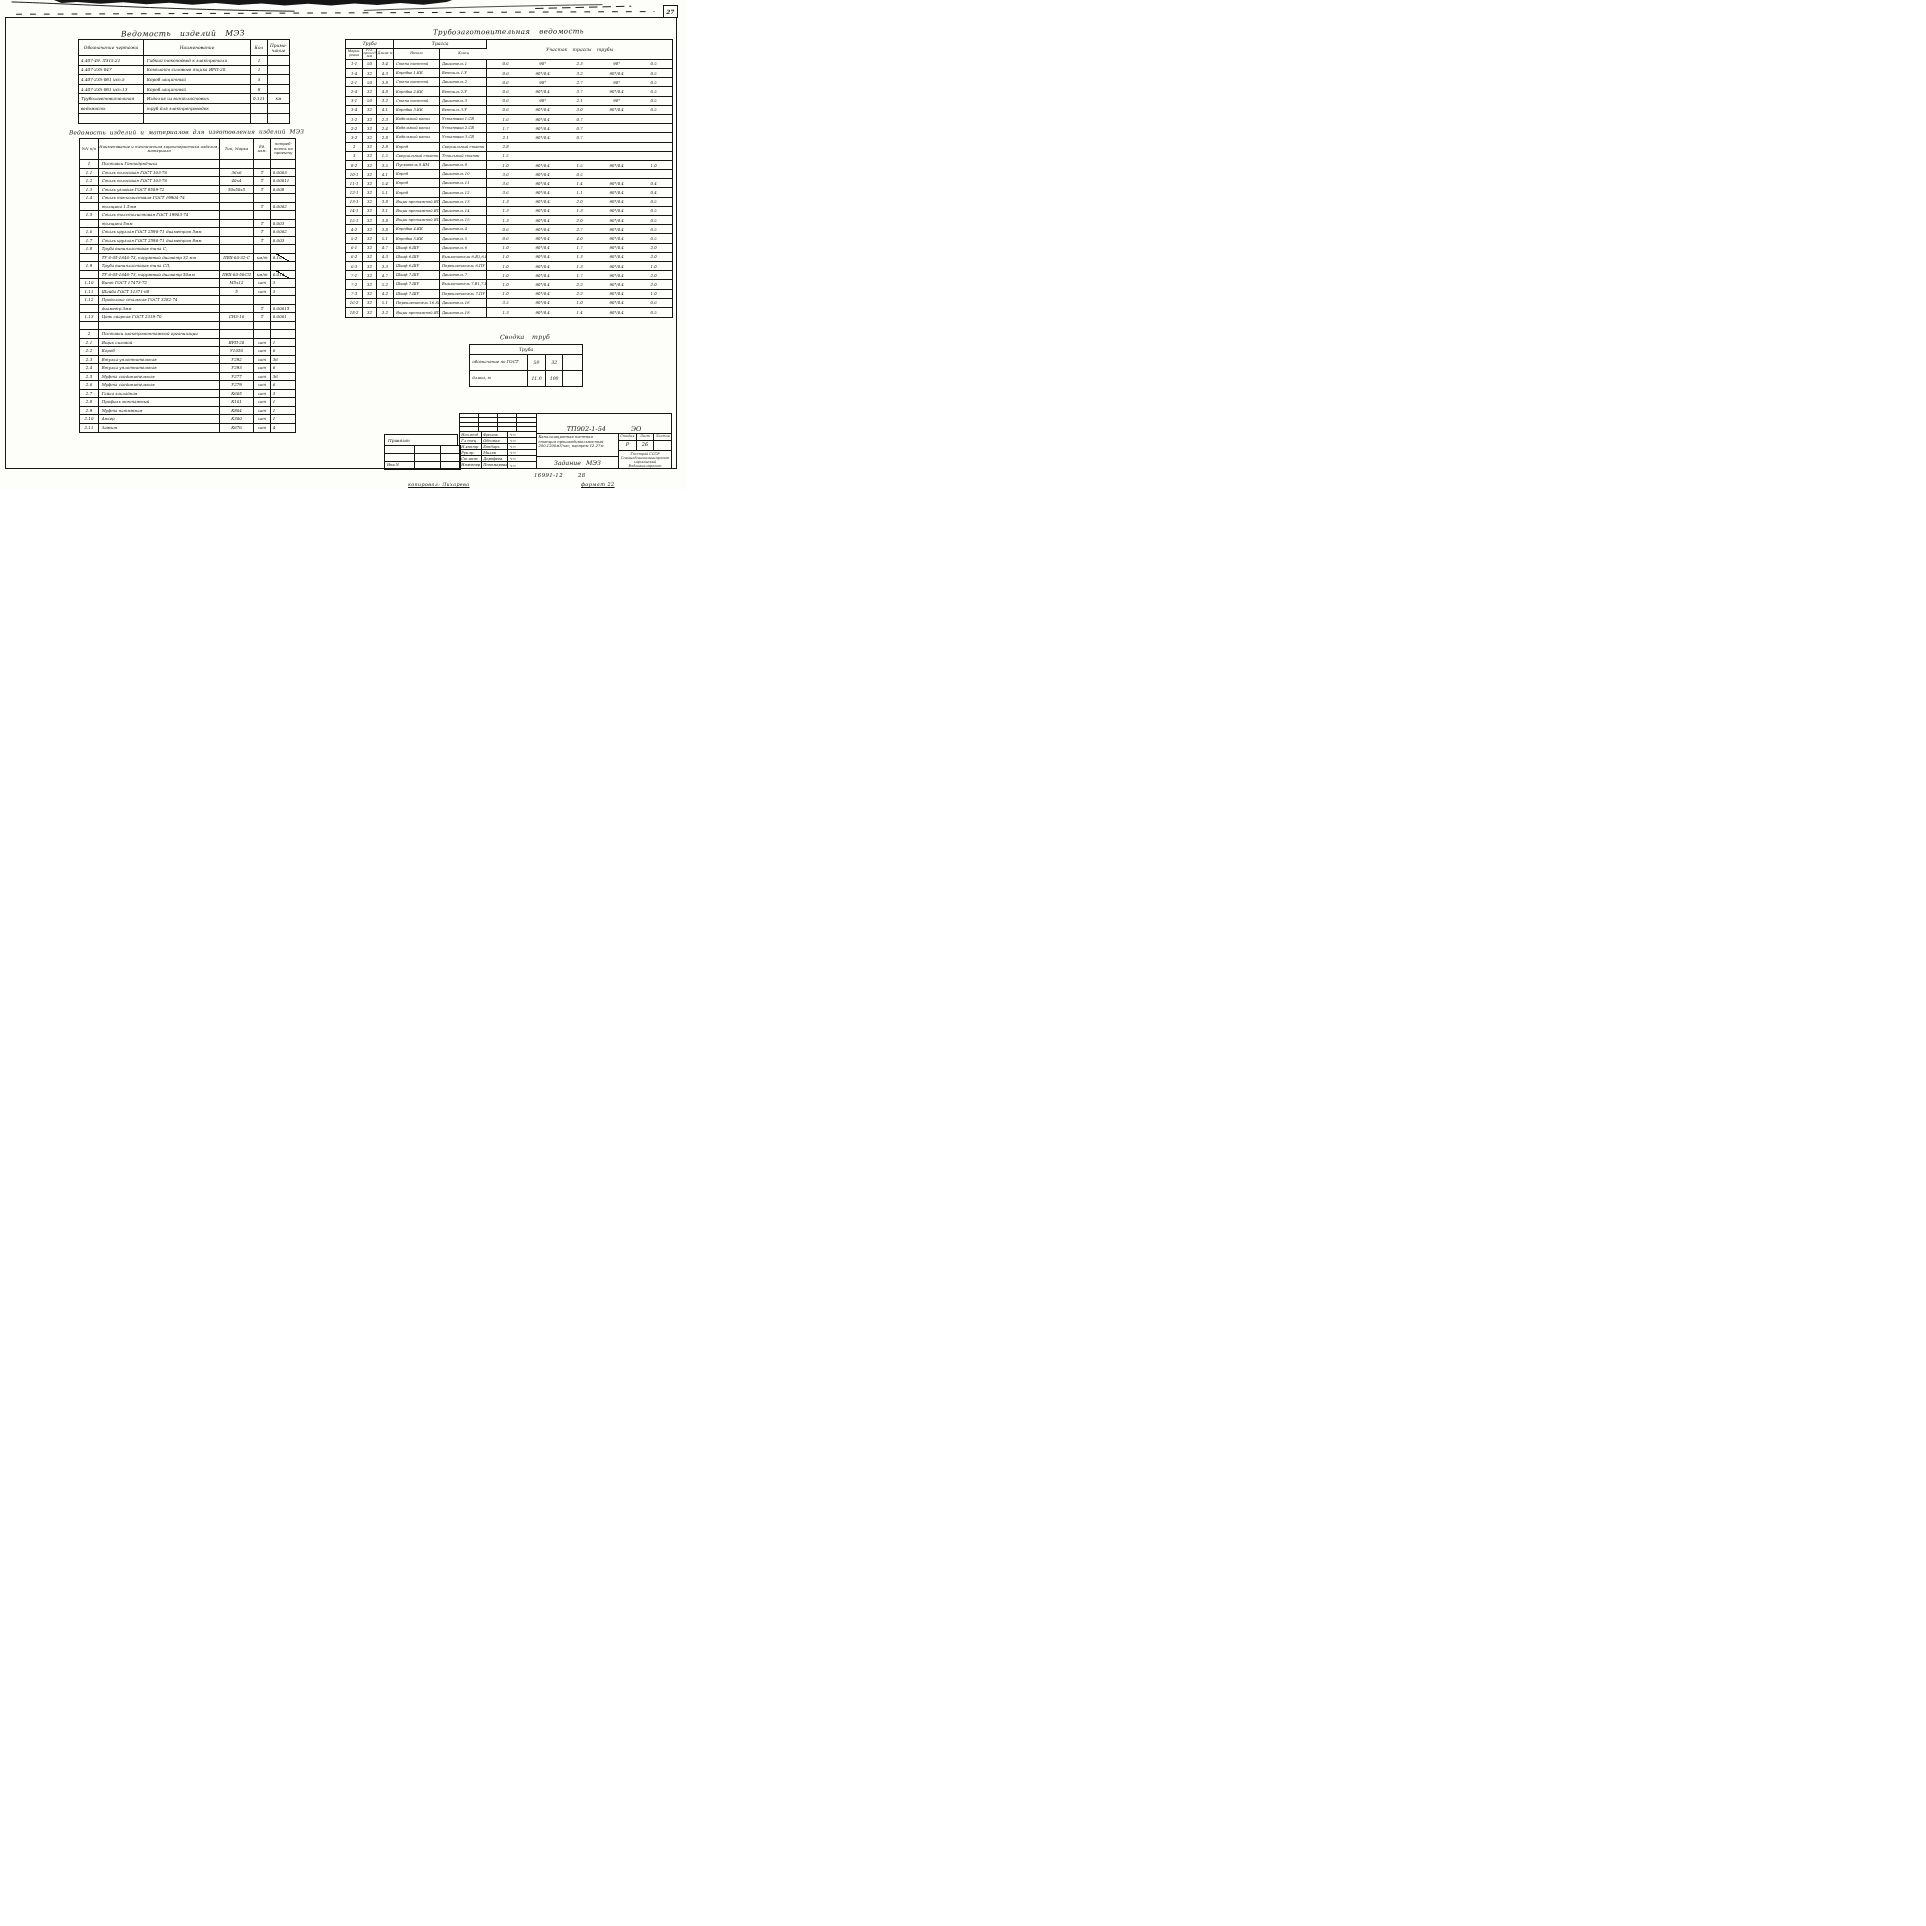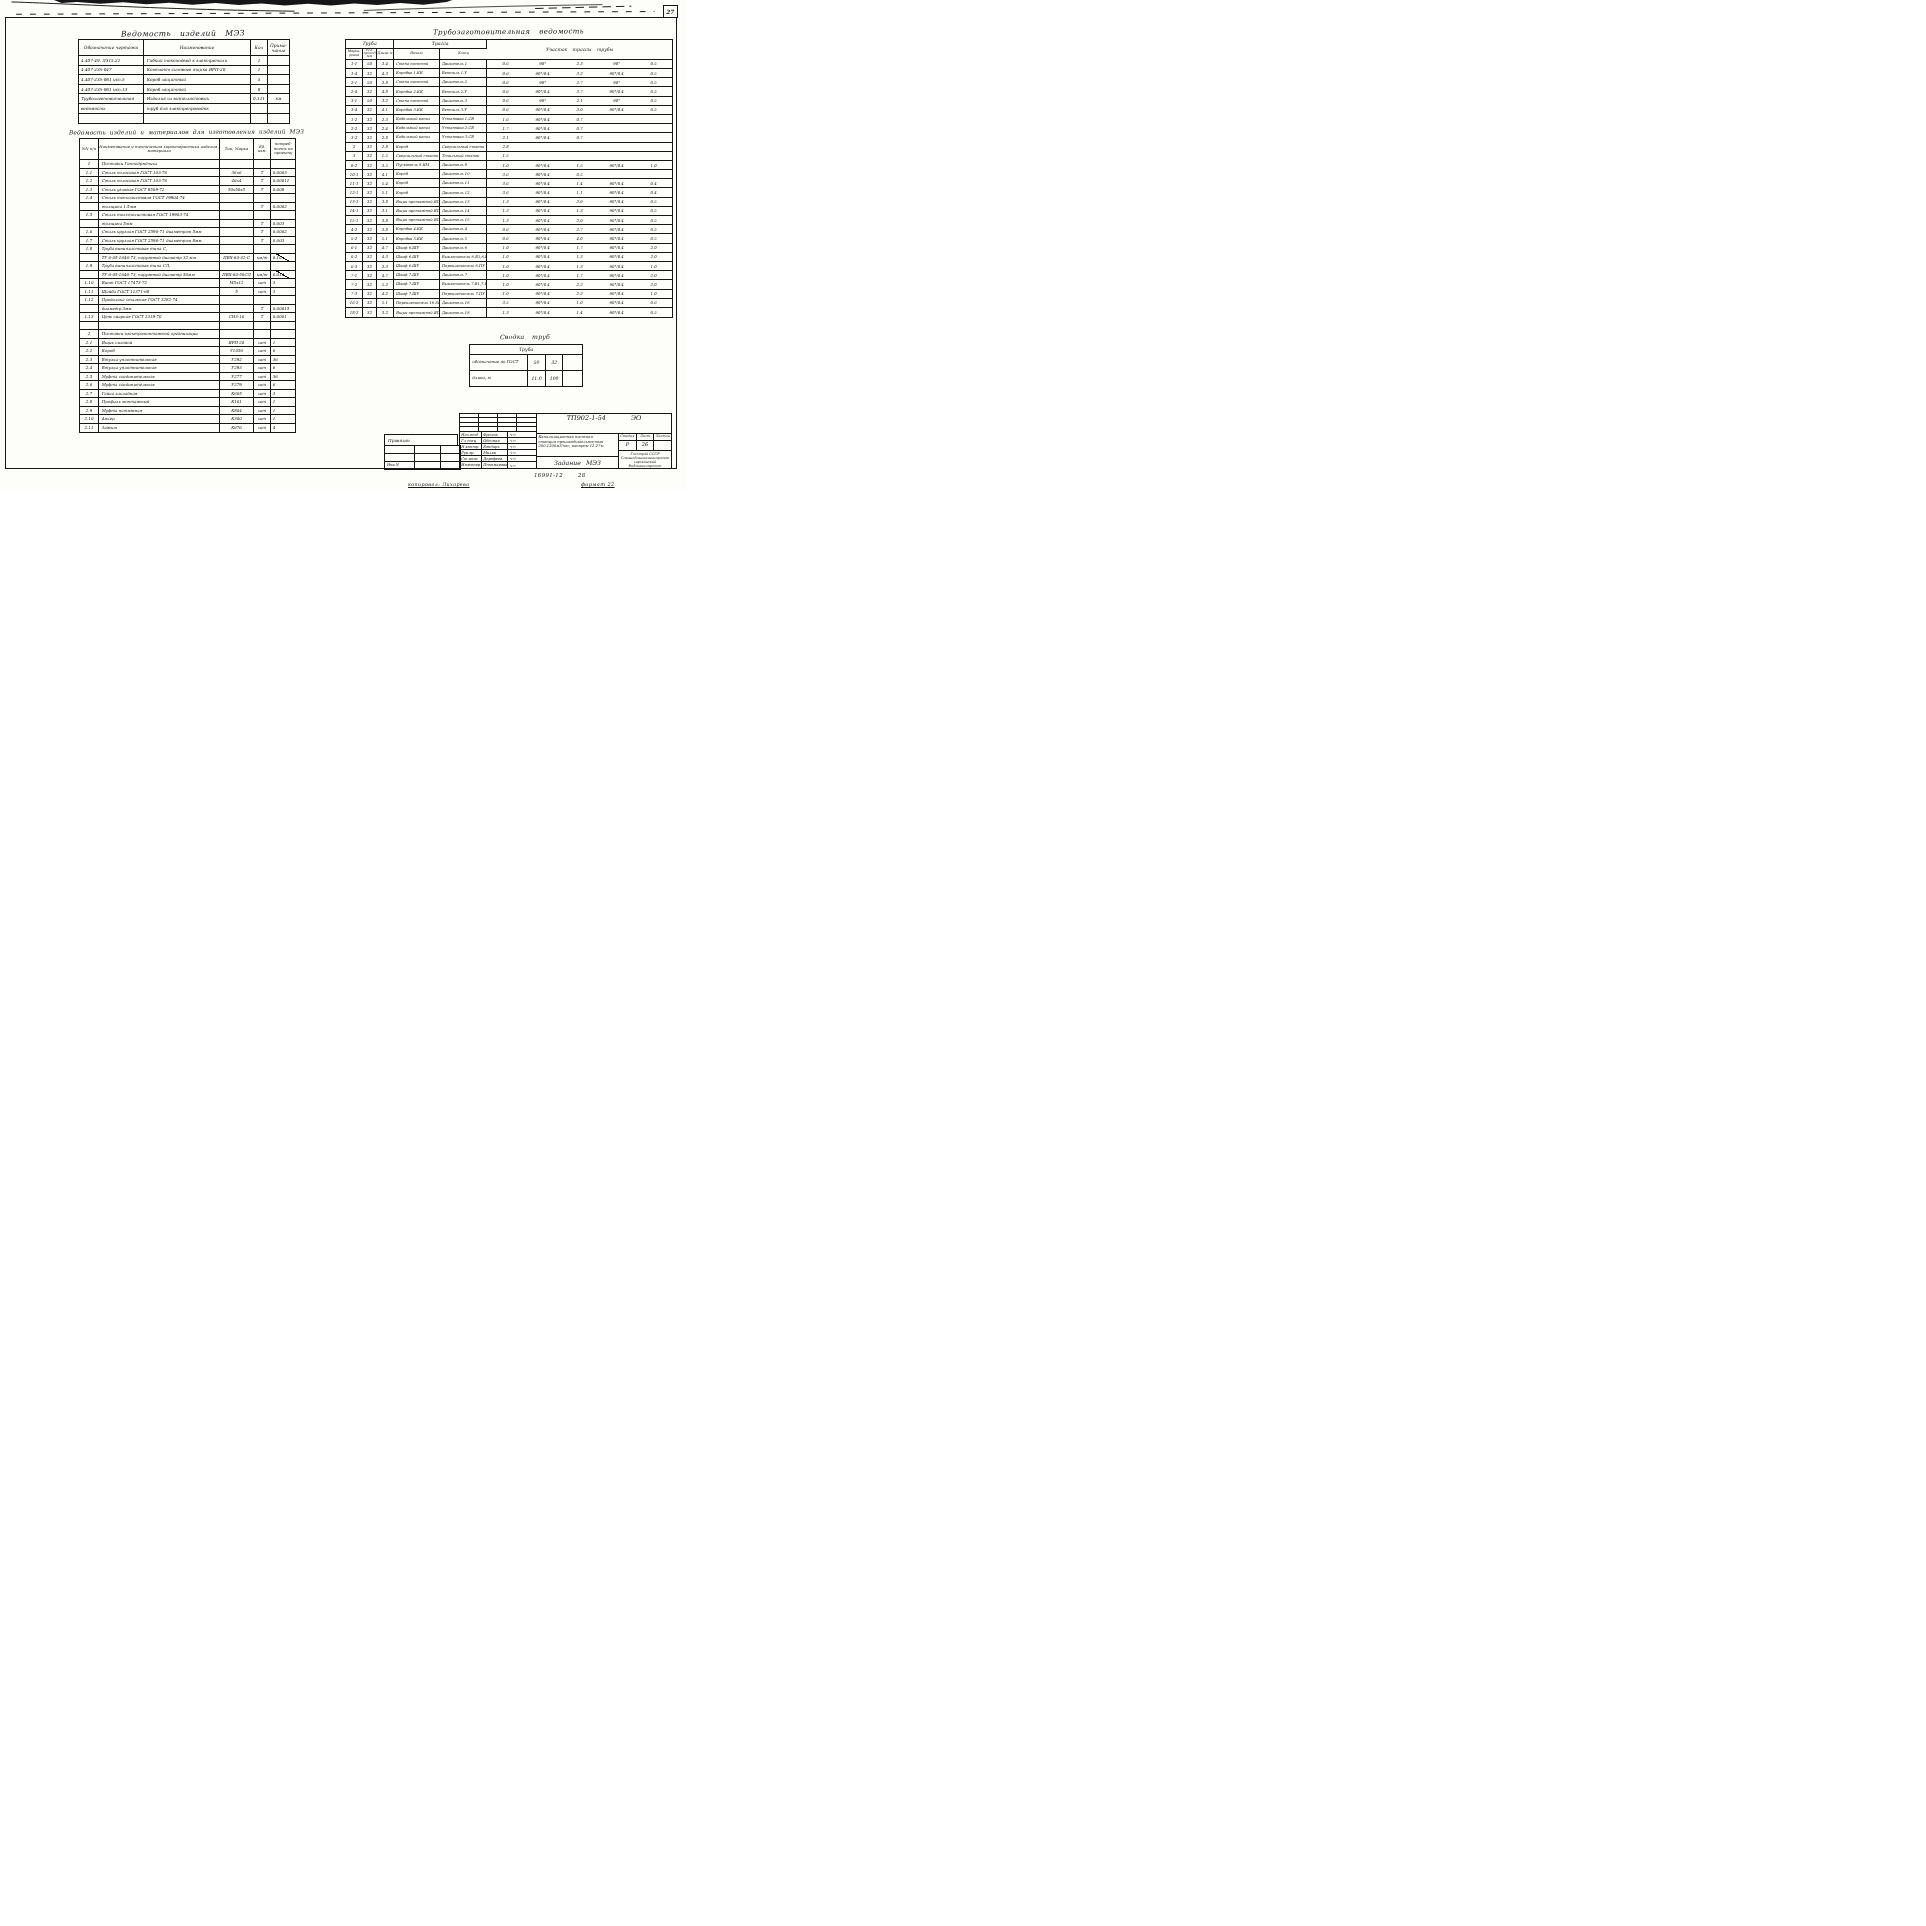--- a/index.html
+++ b/index.html
@@ -75,21 +75,21 @@
   .mini-grid div { border-right:0.6px solid #161616; border-bottom:0.6px solid #161616; }
   .mini-grid div:nth-child(4n){ border-right:none; }
   .mini-grid div:nth-child(n+13){ border-bottom:none; }
   .tb-people { position:static; width:100%; border:none; flex:1; }
   .tb-people tbody tr { height:5.8px; }
   .tb-people td { font-size:3.7px; padding-left:1.2px; }
   .tb-people td:nth-child(1){ width:22px; }
   .tb-people td:nth-child(2){ width:26px; }
   .tb-people td:nth-child(3)::after { content:"∿∾"; font-size:3.9px; color:#1a1a1a; }
   .tb-right { flex:1; display:flex; flex-direction:column; }
-  .doc-cell { height:21.6px; border-bottom:0.6px solid #161616; display:flex; align-items:flex-start; justify-content:center; gap:25px; font-size:6.5px; }
+  .doc-cell { height:21.6px; border-bottom:0.6px solid #161616; display:flex; align-items:flex-end; justify-content:center; gap:25px; font-size:6.5px; }
   .tb-mid { flex:1; display:flex; }
   .proj-col { width:82px; border-right:0.6px solid #161616; display:flex; flex-direction:column; }
   .proj-text { height:22.3px; border-bottom:0.6px solid #161616; font-size:3.7px; line-height:1.25; padding:0.8px 0 0 1.5px; white-space:nowrap; }
   .task-cell { flex:1; display:flex; align-items:center; justify-content:center; font-size:6.2px; word-spacing:3.1px; }
   .stage-col { flex:1; display:flex; flex-direction:column; }
   .stage-head { display:flex; height:6.5px; border-bottom:0.6px solid #161616; }
   .stage-head div { flex:1; border-right:0.6px solid #161616; font-size:3.3px; text-align:center; }
   .stage-head div:last-child { border-right:none; }
   .stage-vals { display:flex; height:10.4px; border-bottom:0.6px solid #161616; }
   .stage-vals div { flex:1; border-right:0.6px solid #161616; font-size:5px; text-align:center; }

